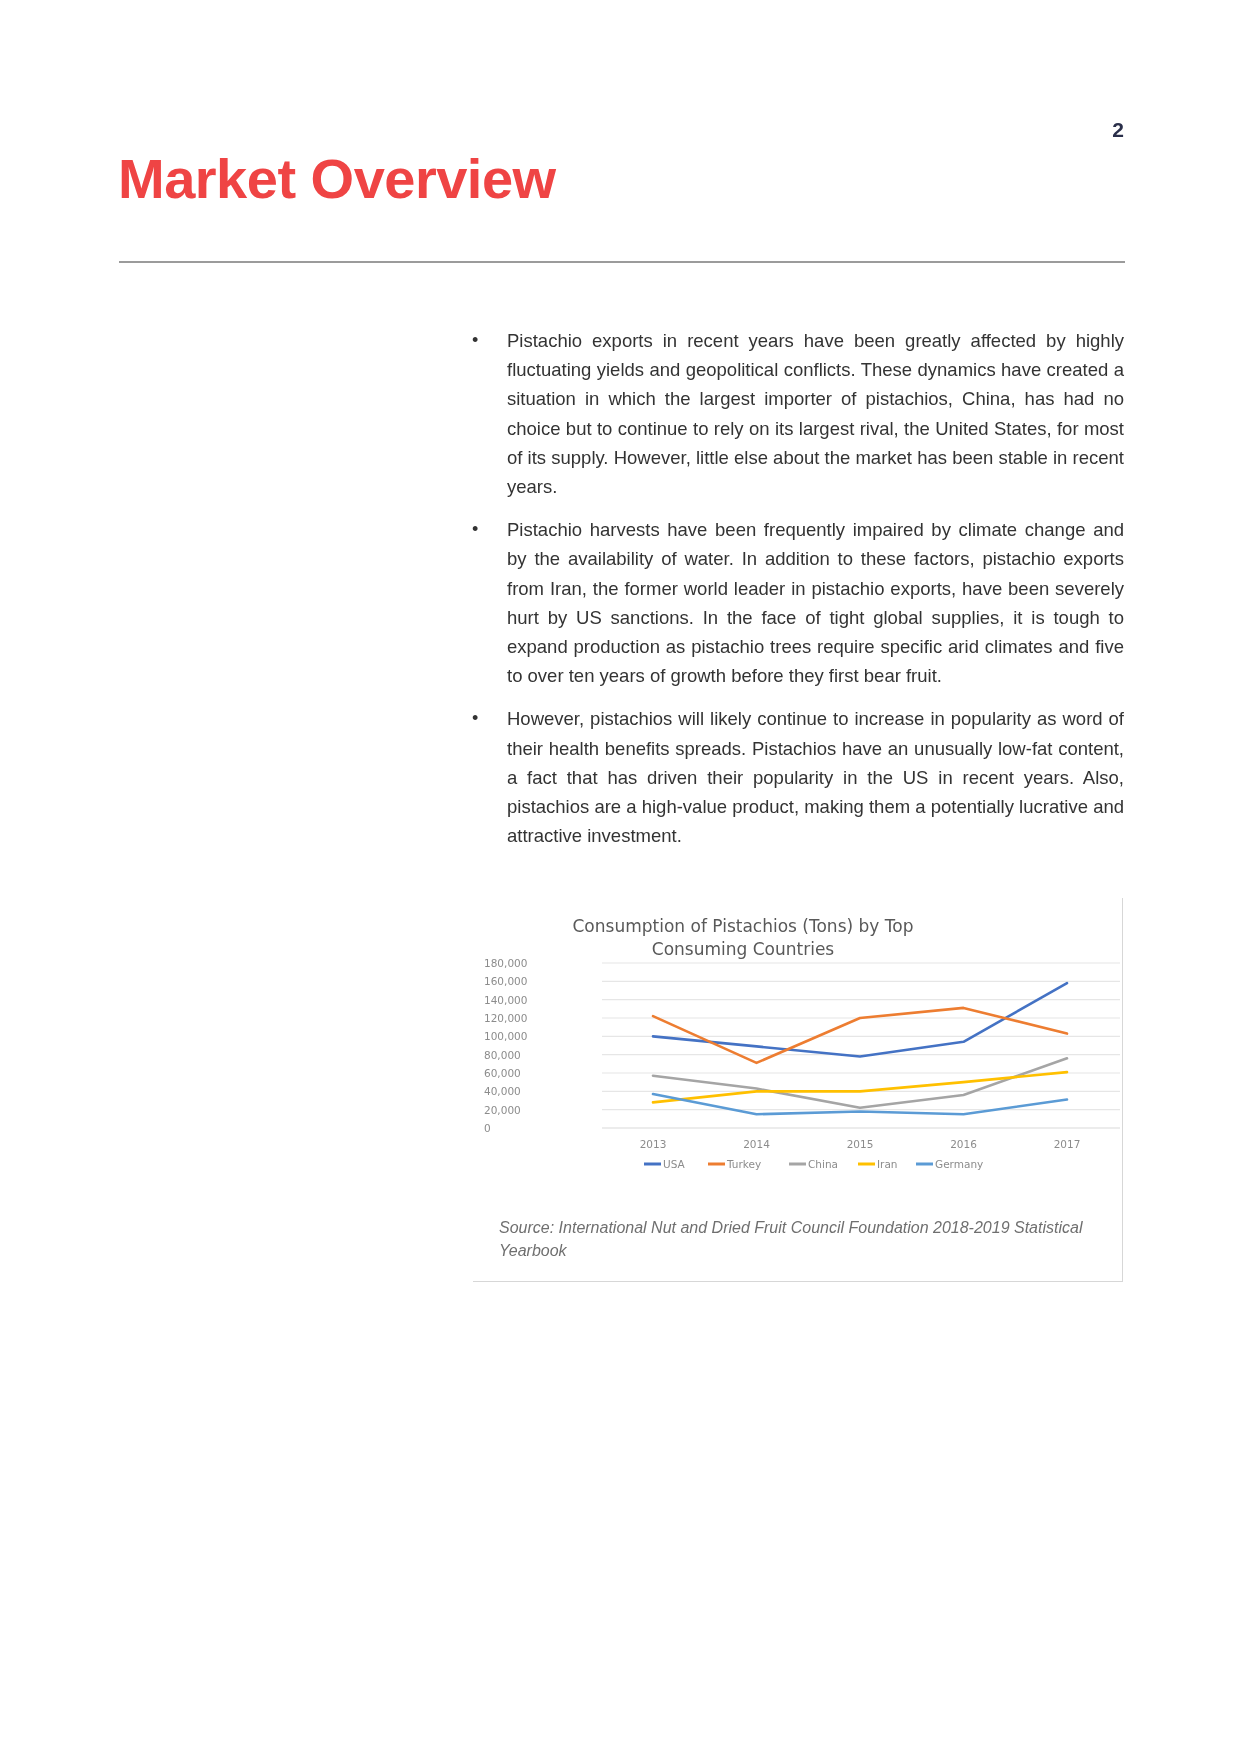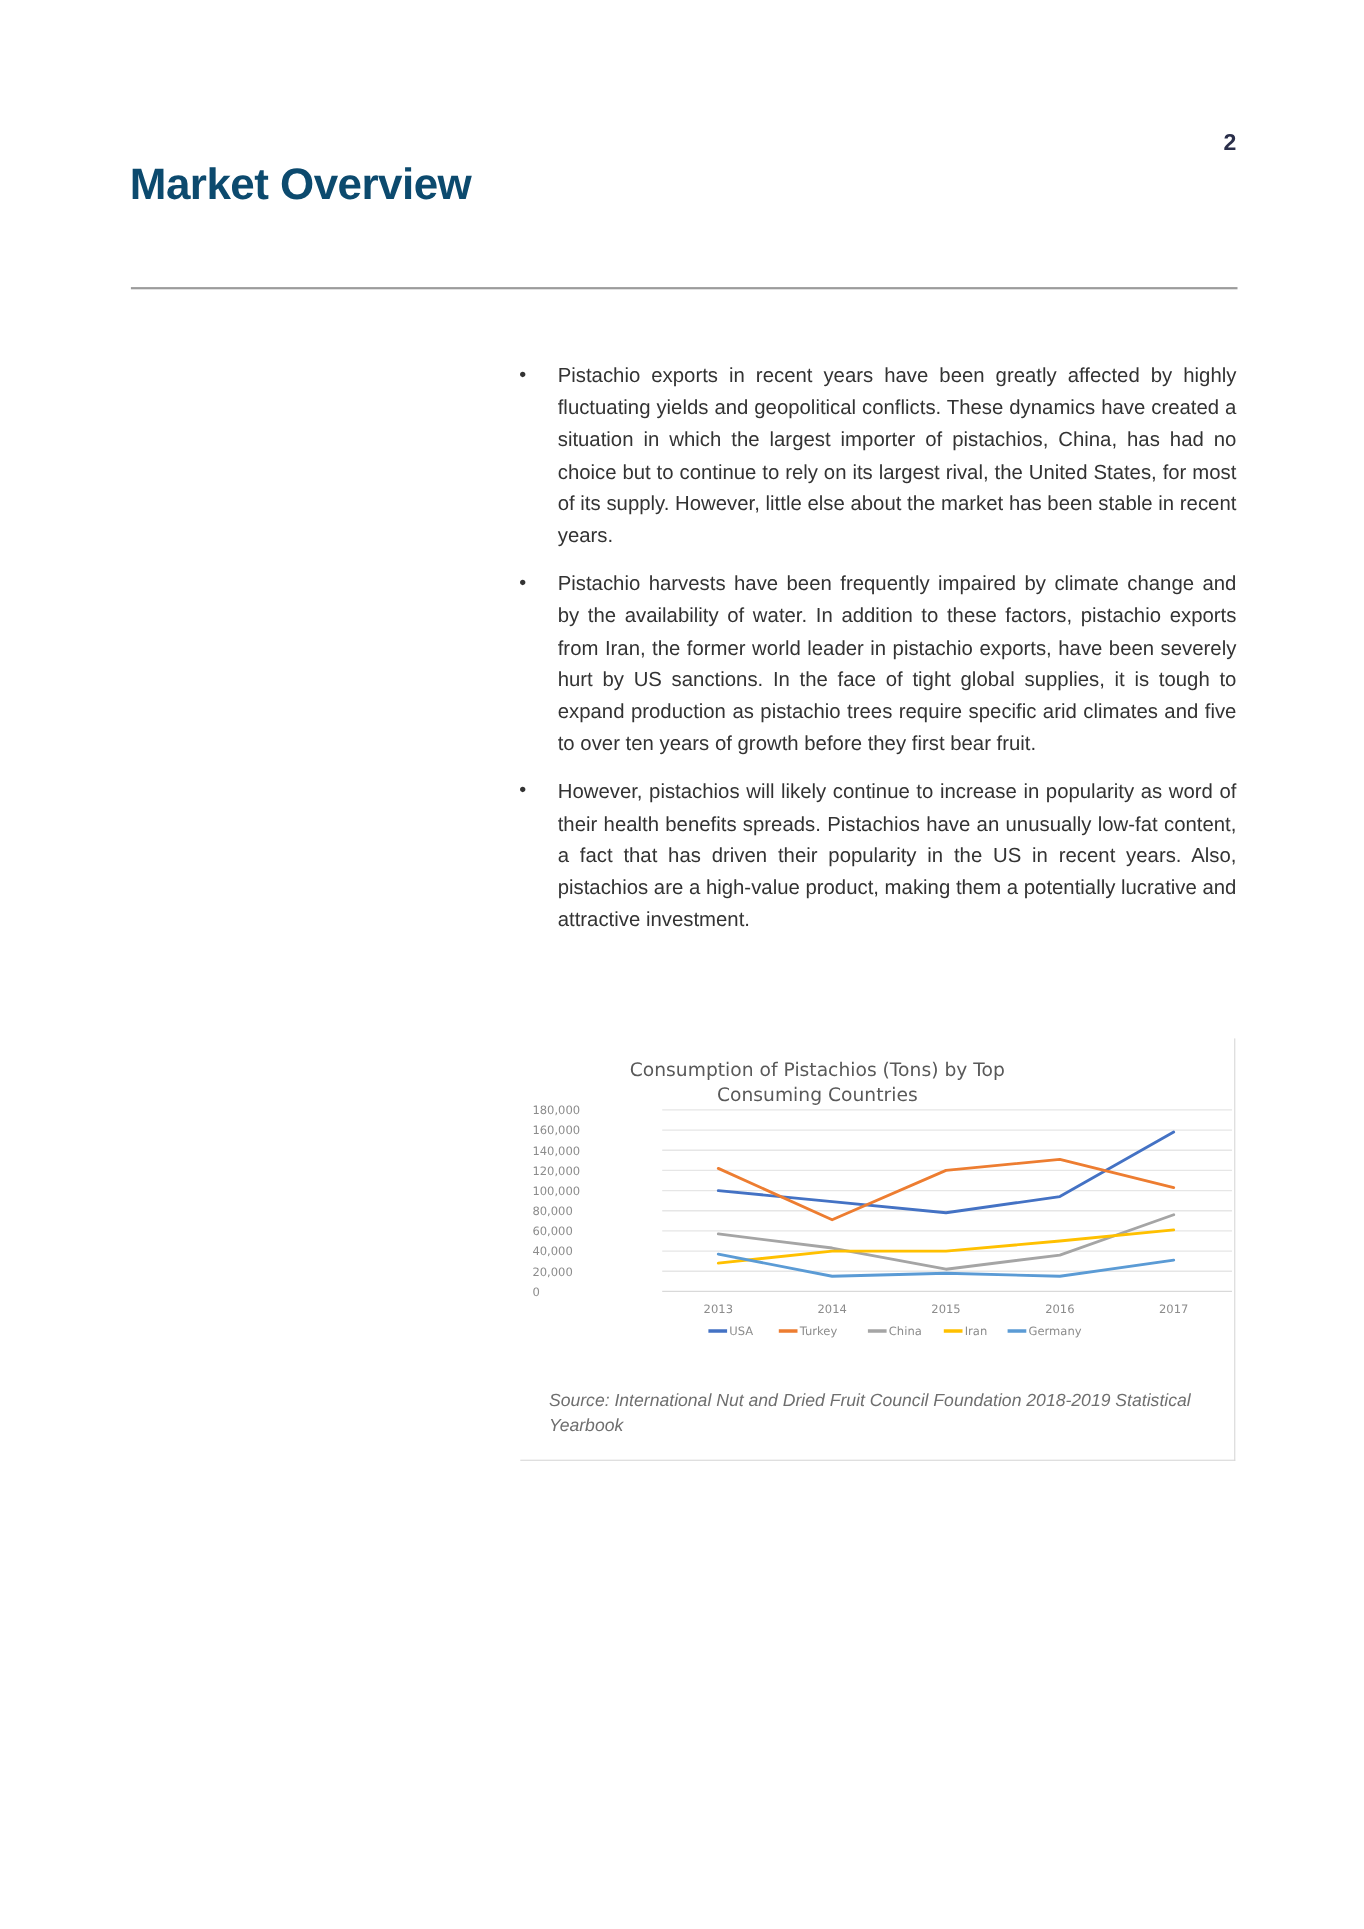--- a/index.html
+++ b/index.html
@@ -6,37 +6,37 @@
   body {
     width: 1240px; height: 1754px; background: #ffffff; position: relative; overflow: hidden;
     font-family: "Liberation Sans", "DejaVu Sans", sans-serif;
   }
   .page-number {
     position: absolute; left: 1100px; top: 118px; width: 24px; text-align: right;
     font-size: 21px; font-weight: bold; color: #2a2f4a;
   }
   .page-title {
     position: absolute; left: 118px; top: 146px; margin: 0;
-    font-size: 40px; font-weight: bold; color: #0c4a6e; letter-spacing: -0.5px;
+    font-size: 56px; font-weight: bold; color: #ef4444; letter-spacing: -0.5px;
   }
   .divider {
     position: absolute; left: 119px; top: 261px; width: 1006px; height: 2px; background: #9b9b9b;
   }
   .bullets {
     position: absolute; left: 472px; top: 326px; width: 652px; margin: 0; padding: 0; list-style: none;
   }
   .bullet-item {
     position: relative; padding-left: 35px; margin: 0 0 14px 0;
     font-size: 18.5px; line-height: 29.2px; color: #333333; text-align: justify;
   }
   .bullet-dot {
     position: absolute; left: 0; top: 0; width: 12px; font-size: 18px; color: #333;
   }
   .chart-box {
-    position: absolute; left: 473px; top: 944px; width: 649px; height: 383px;
+    position: absolute; left: 473px; top: 898px; width: 649px; height: 383px;
     border-right: 1px solid #d7d7d7; border-bottom: 1px solid #d7d7d7; background: #fff;
   }
   .chart-svg { position: absolute; left: 0; top: 0; }
   .chart-title-line {
     font-family: "DejaVu Sans", sans-serif; font-size: 17px; fill: #595959;
   }
   .tick-label { font-family: "DejaVu Sans", sans-serif; font-size: 10.5px; fill: #8c8c8c; }
   .legend-label { font-family: "DejaVu Sans", sans-serif; font-size: 10.5px; fill: #8c8c8c; }
   .source {
     position: absolute; left: 26px; top: 318px; width: 610px;

